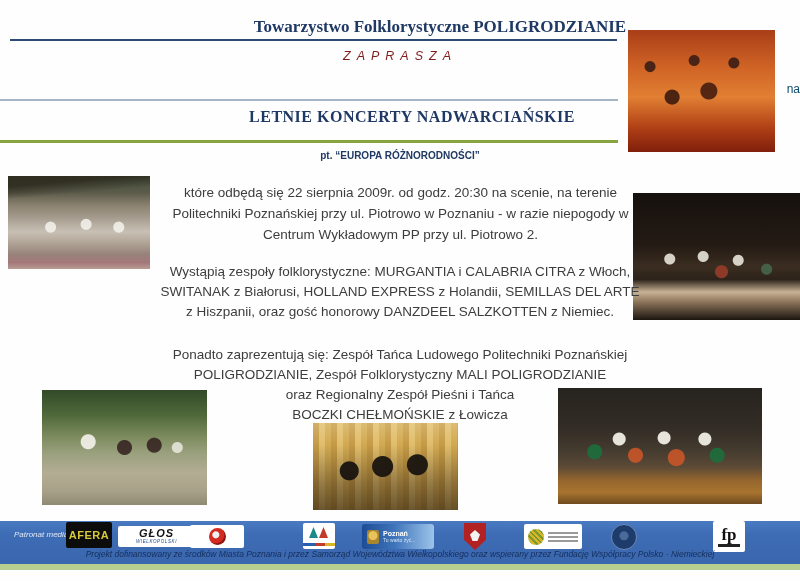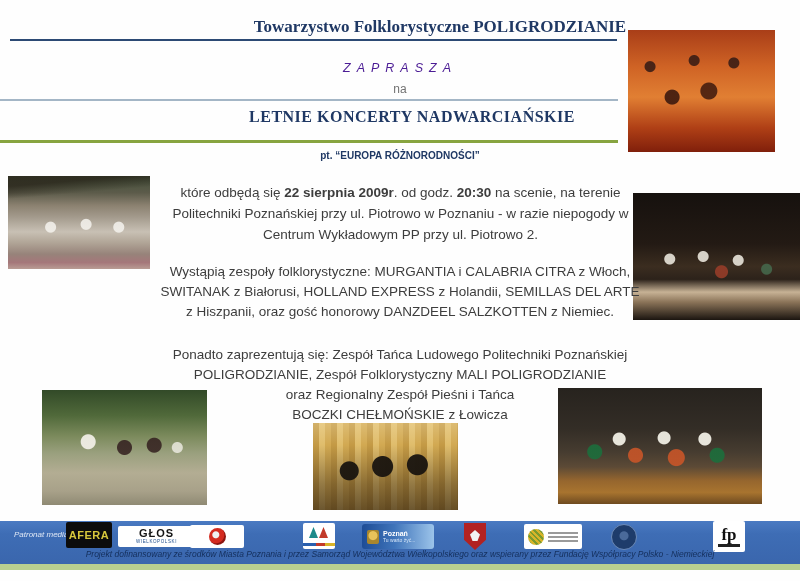--- a/index.html
+++ b/index.html
@@ -10,37 +10,37 @@
   .rule{position:absolute;}
   .rule-title{left:10px;top:39px;width:607px;height:2px;background:#2c4a74;}
   .rule-blue{left:0;top:99px;width:618px;height:2px;background:#a4b6c6;}
   .rule-green{left:0;top:140px;width:618px;height:3px;background:#87a440;}
 
   .title{
     position:absolute;top:17px;left:0;width:100%;text-align:center;
     font-family:"Liberation Serif",serif;font-weight:700;font-size:17px;color:#1f3864;margin-left:40px;
   }
   .zaprasza{
-    position:absolute;top:61px;left:0;width:100%;text-align:center;
-    font-size:12.5px;font-style:italic;letter-spacing:6px;color:#4c1d95;
-  }
-  .na{position:absolute;top:82px;left:0;width:100%;text-align:center;font-size:12px;color:#737373;}
+    position:absolute;top:49px;left:0;width:100%;text-align:center;
+    font-size:12.5px;font-style:italic;letter-spacing:6px;color:#7f1d1d;
+  }
+  .na{position:absolute;top:82px;left:0;width:100%;text-align:right;font-size:12px;color:#0c4a6e;}
   .event-title{
     position:absolute;top:108px;left:0;width:100%;text-align:center;
     font-family:"Liberation Serif",serif;font-weight:700;font-size:16px;letter-spacing:.5px;color:#1f3864;padding-left:12px;
   }
   .event-subtitle{
     position:absolute;top:150px;left:0;width:100%;text-align:center;
     font-weight:700;font-size:10px;color:#1f3864;
   }
   .para{position:absolute;text-align:center;font-size:13.5px;margin:0;color:#3d3d3d;}
   .p1{left:158px;top:182px;width:485px;line-height:21px;}
   .p2{left:160px;top:262px;width:480px;line-height:20px;}
   .p3{left:172px;top:345px;width:456px;line-height:20px;}
-  .b{font-weight:700;margin-top:46px;}
+  .b{font-weight:400;margin-top:46px;}
   .u{}
   .center-line{display:block;text-align:center;}
 
   .photo{position:absolute;}
   .photo-1{left:628px;top:30px;width:147px;height:122px;
     background:
       radial-gradient(circle at 30% 55%, rgba(61,25,14,.9) 0 7px, rgba(61,25,14,0) 8px),
       radial-gradient(circle at 55% 50%, rgba(70,30,15,.9) 0 8px, rgba(70,30,15,0) 9px),
       radial-gradient(circle at 15% 30%, rgba(50,25,20,.85) 0 5px, rgba(50,25,20,0) 6px),
       radial-gradient(circle at 45% 25%, rgba(50,25,20,.85) 0 5px, rgba(50,25,20,0) 6px),
@@ -90,21 +90,21 @@
     background:linear-gradient(180deg,#4a7ac2 0%,#3e6db5 30%,#3a66ad 100%);}
   .footer-green{position:absolute;left:0;top:564px;width:800px;height:6px;background:#b8cf90;}
   .patron-label{position:absolute;left:14px;top:9px;font-size:8px;font-style:italic;color:#dfe8f5;}
   .funding{position:absolute;left:0;top:28px;width:100%;text-align:center;
     font-size:8.5px;font-style:italic;color:#142f5c;}
   .logo{position:absolute;box-sizing:border-box;}
   .lg-afera{left:66px;top:1px;width:46px;height:26px;background:#0c0c0c;
     display:flex;align-items:center;justify-content:center;border-radius:2px;}
   .afera-txt{font-weight:700;font-size:11px;color:#d8c83c;letter-spacing:.5px;}
   .lg-glos{left:118px;top:5px;width:77px;height:21px;background:#fff;border-radius:2px;
-    display:flex;flex-direction:column;align-items:center;justify-content:center;line-height:1;}
+    display:flex;flex-direction:column;align-items:center;justify-content:center;line-height:1;font-style:italic;}
   .glos-main{font-weight:700;font-size:11px;color:#141414;letter-spacing:1px;}
   .glos-sub{font-size:4.5px;color:#1a4a8a;letter-spacing:.6px;margin-top:1px;}
   .lg-radio{left:190px;top:4px;width:54px;height:23px;background:#fff;border-radius:2px;
     display:flex;align-items:center;justify-content:center;}
   .radio-swirl{width:17px;height:17px;border-radius:50%;
     background:radial-gradient(circle at 40% 40%,#f0f0f0 0 3px,#d42b20 4px 8px,#8c1510 9px);}
   .lg-goat{left:303px;top:2px;width:32px;height:26px;background:#fff;border-radius:2px;overflow:hidden;}
   .goat-a{position:absolute;left:6px;top:4px;width:9px;height:11px;background:#1d8a8a;
     clip-path:polygon(0 100%,50% 0,100% 100%);}
   .goat-b{position:absolute;left:16px;top:4px;width:9px;height:11px;background:#c23a2a;

